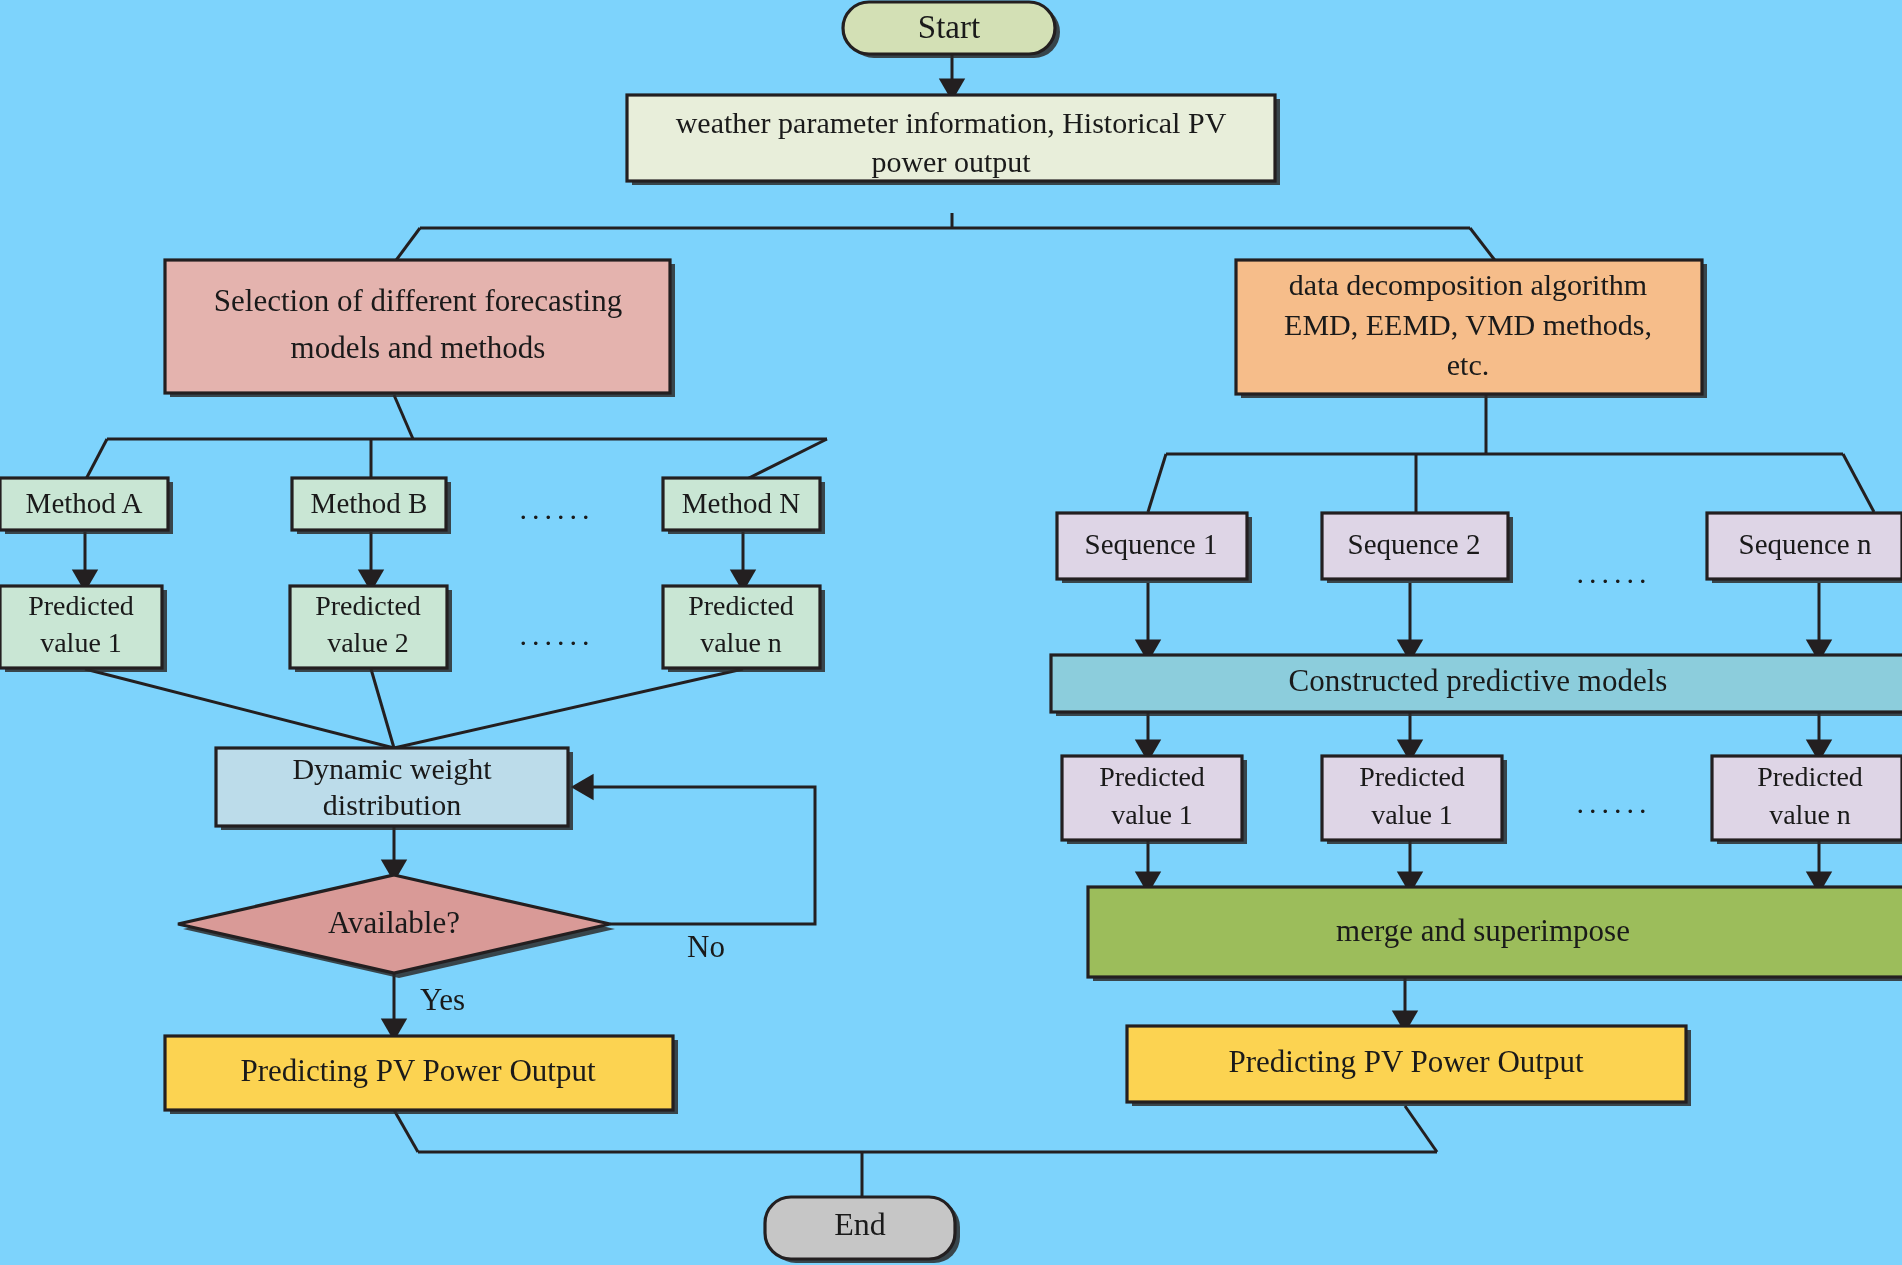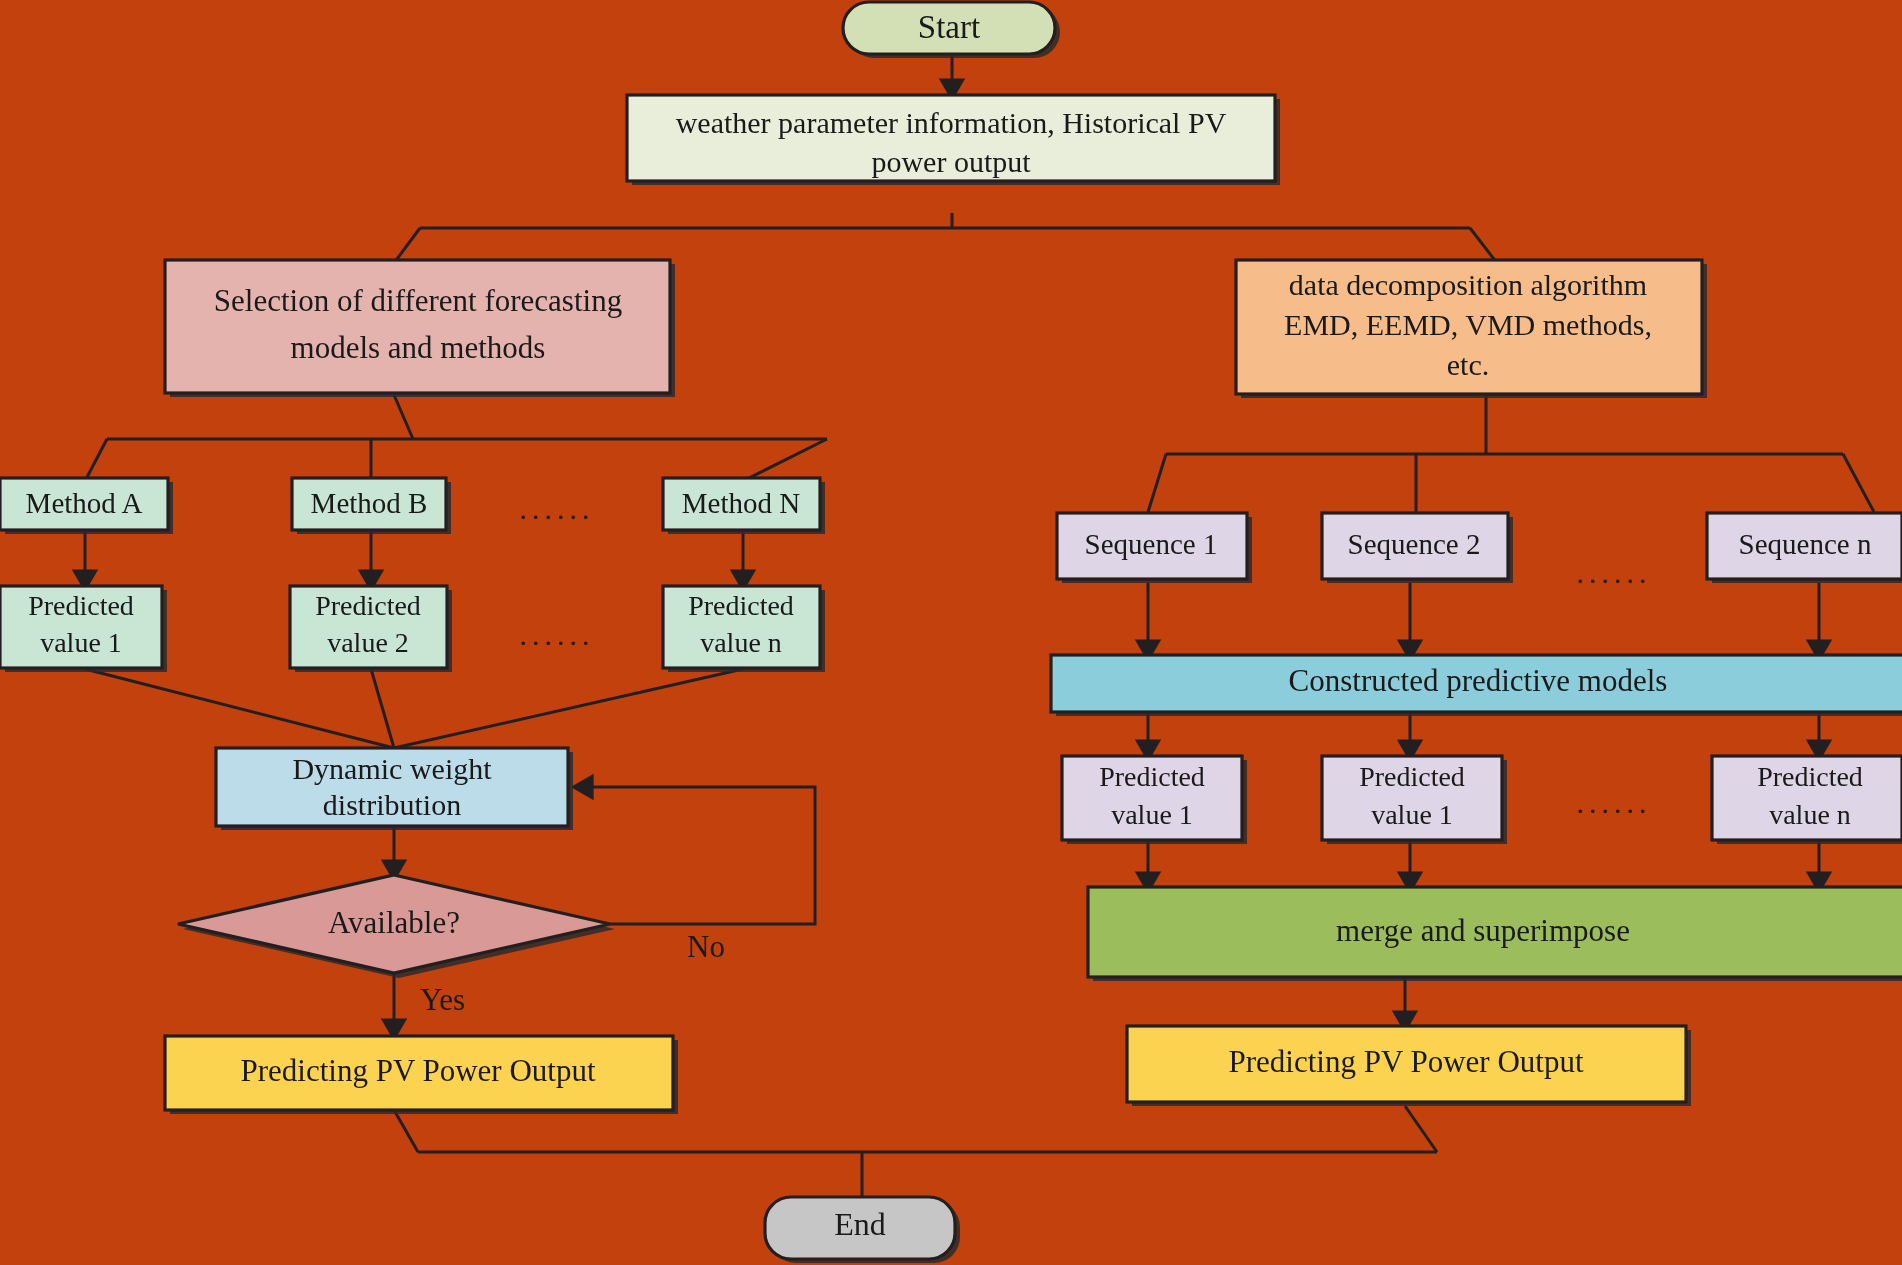--- a/index.html
+++ b/index.html
@@ -4,21 +4,21 @@
 <style>
   html, body {
     margin: 0;
     padding: 0;
     background: #ffffff;
   }
   #stage {
     position: relative;
     width: 1902px;
     height: 1265px;
-    background: #c2410c;
+    background: #7dd3fc;
     overflow: hidden;
     font-family: "Liberation Serif", "DejaVu Serif", serif;
     text-align: center;
   }
   svg#flow {
     position: absolute;
     left: 0;
     top: 0;
     width: 1902px;
     height: 1265px;

